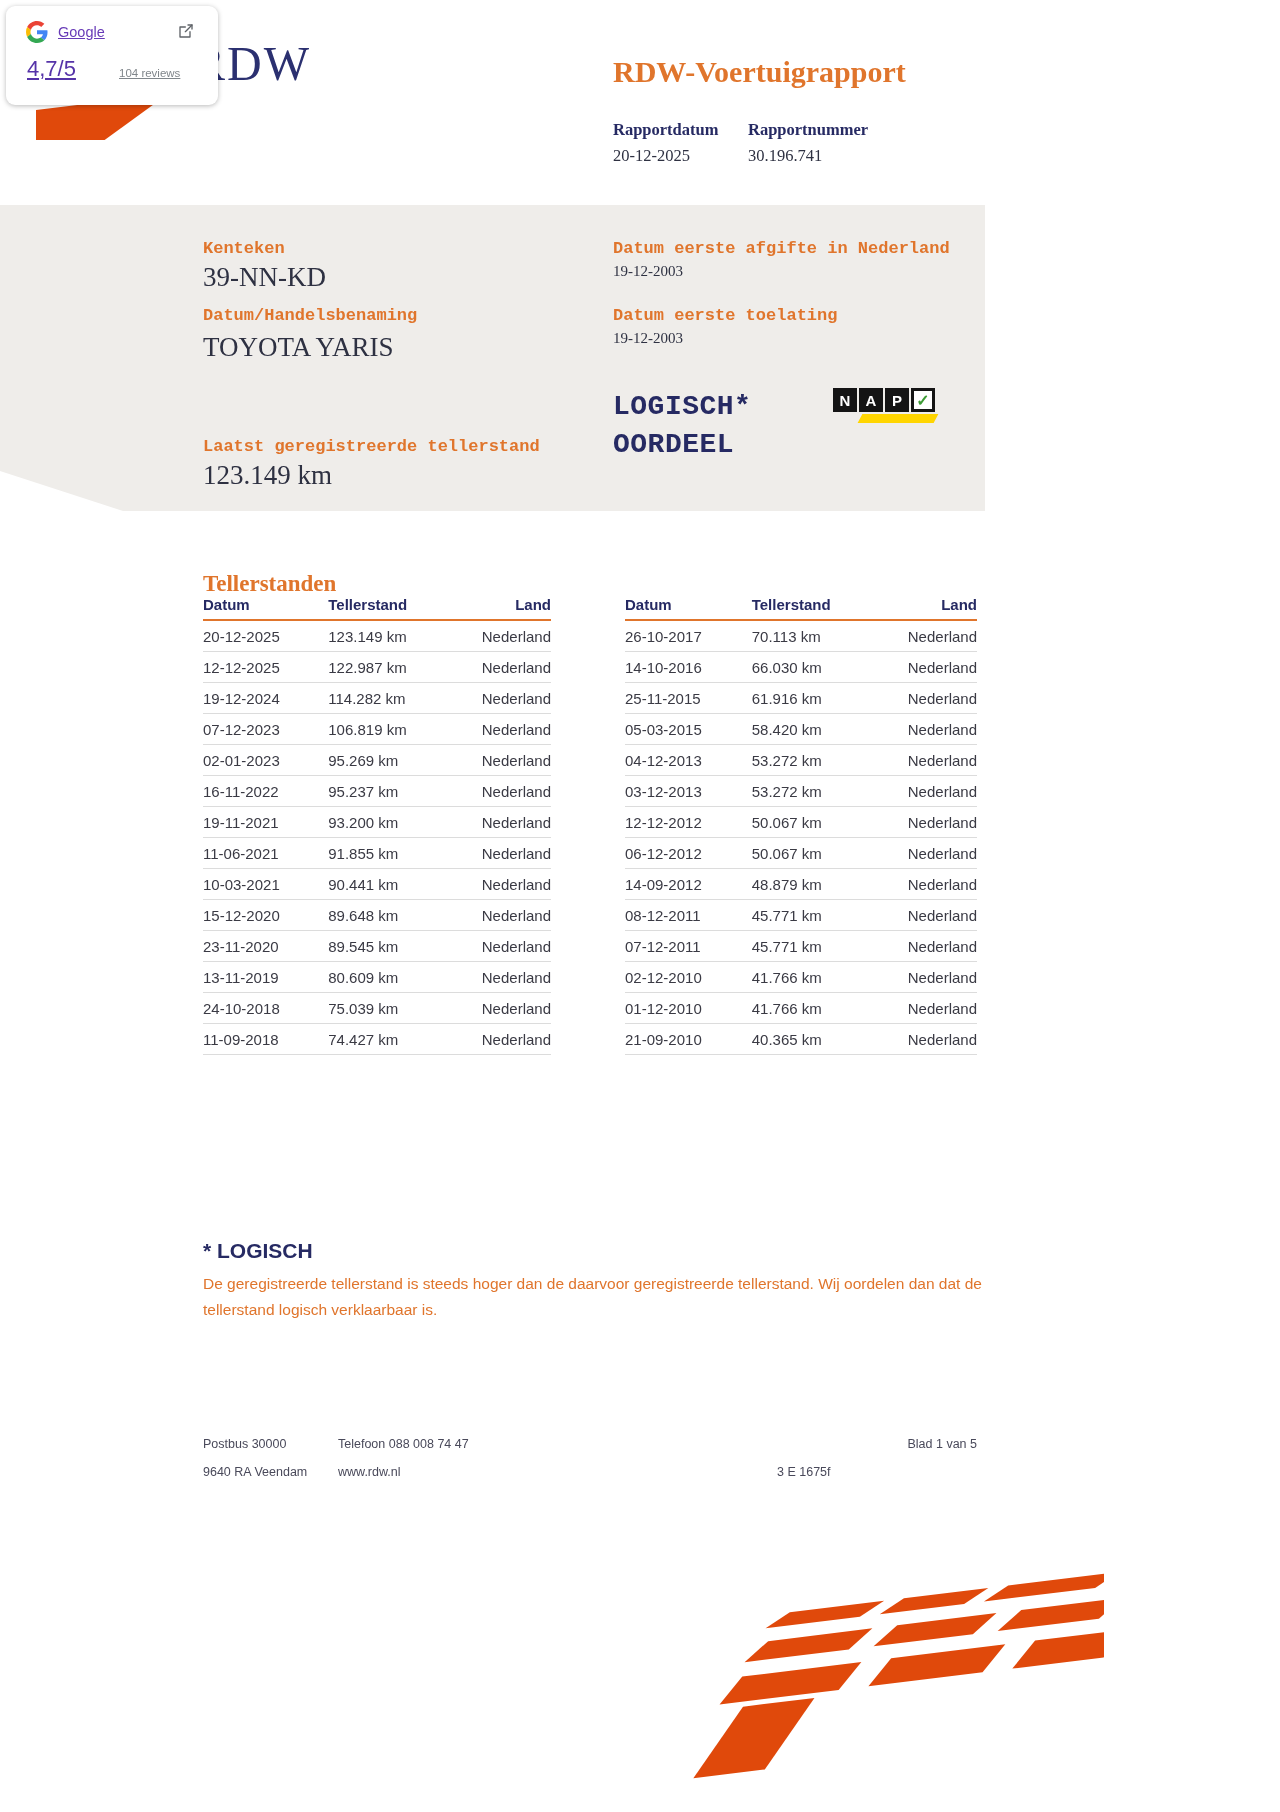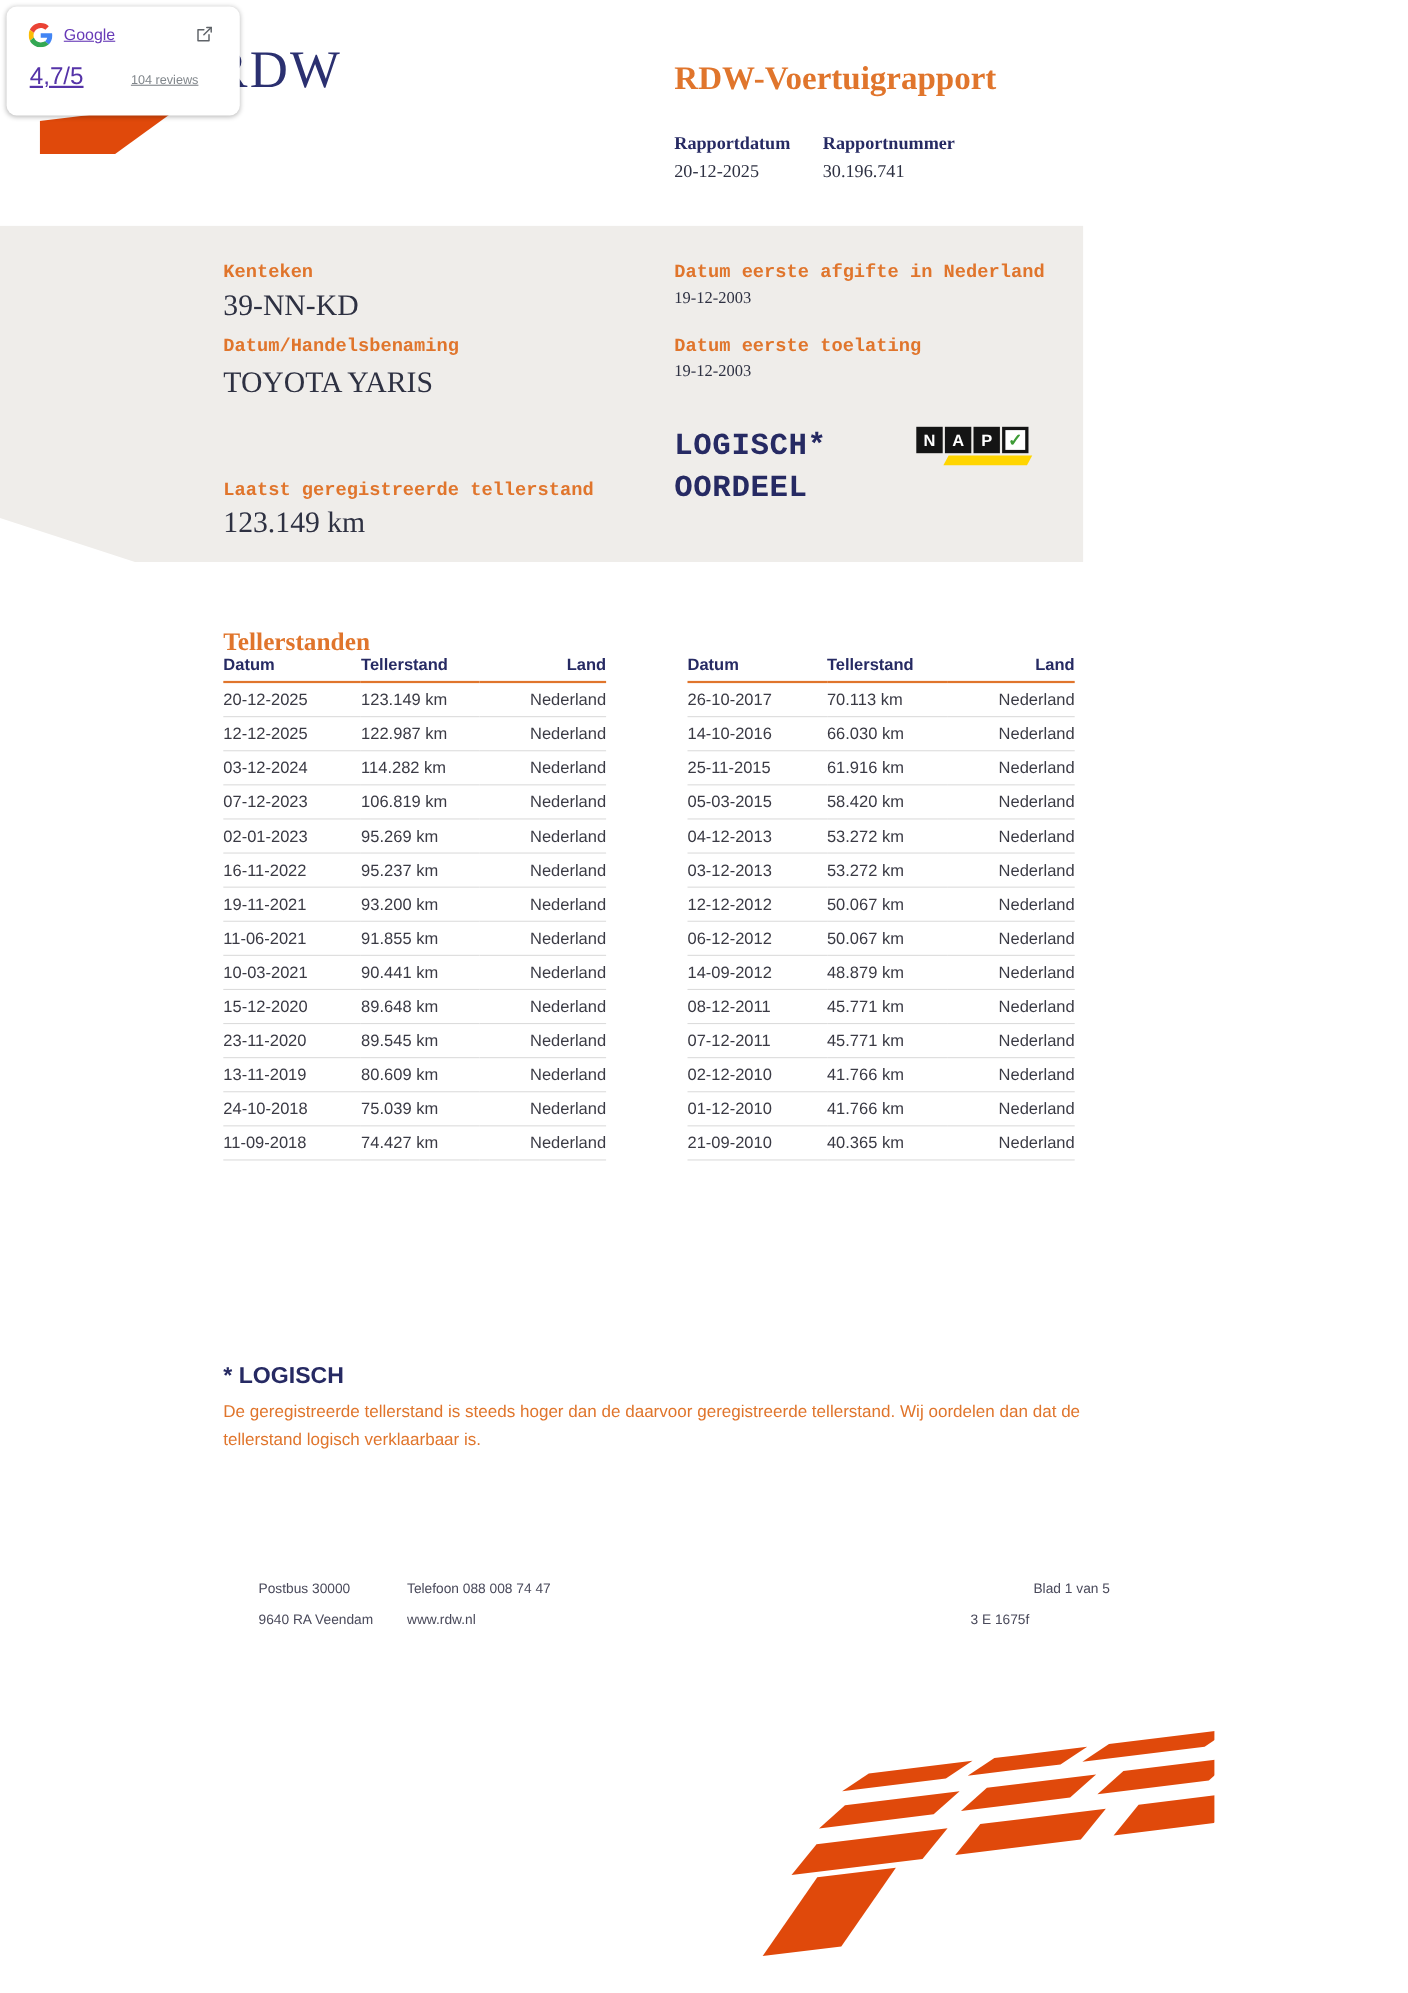--- a/index.html
+++ b/index.html
@@ -124,25 +124,25 @@
   .footnote-title {
     position:absolute; left:203px; top:1239px;
     font-weight:bold; font-size:21px; color:#262a63;
   }
   .footnote-text {
     position:absolute; left:203px; top:1271px; width:800px;
     font-size:15.5px; line-height:26px; color:#e0752c;
   }
 
   
-  .foot { position:absolute; font-size:12.5px; color:#49495a;margin-left:32px; }
+  .foot { position:absolute; font-size:12.5px; color:#49495a; }
   .f-a1 { left:203px; top:1437px; } .f-a2 { left:203px; top:1465px; }
   .f-b1 { left:338px; top:1437px; } .f-b2 { left:338px; top:1465px; }
   .f-c1 { left:777px; width:200px; top:1437px; text-align:right; }
-  .f-c2 { left:777px; width:200px; top:1465px; text-align:center; }
+  .f-c2 { left:777px; width:200px; top:1465px; text-align:left; }
 
   
   .flag-graphic { position:absolute; left:652px; top:1540px; width:452px; height:268px; }
   .flag-graphic svg { width:100%; height:100%; display:block; }
 </style>
 </head>
 <body>
 
 <div class="page">
 
@@ -229,21 +229,21 @@
             <td class="col-datum">20-12-2025</td>
             <td class="col-teller">123.149 km</td>
             <td class="col-land">Nederland</td>
           </tr>
           <tr>
             <td class="col-datum">12-12-2025</td>
             <td class="col-teller">122.987 km</td>
             <td class="col-land">Nederland</td>
           </tr>
           <tr>
-            <td class="col-datum">03-12-2024</td>
+            <td class="col-datum">19-12-2024</td>
             <td class="col-teller">114.282 km</td>
             <td class="col-land">Nederland</td>
           </tr>
           <tr>
             <td class="col-datum">07-12-2023</td>
             <td class="col-teller">106.819 km</td>
             <td class="col-land">Nederland</td>
           </tr>
           <tr>
             <td class="col-datum">02-01-2023</td>

